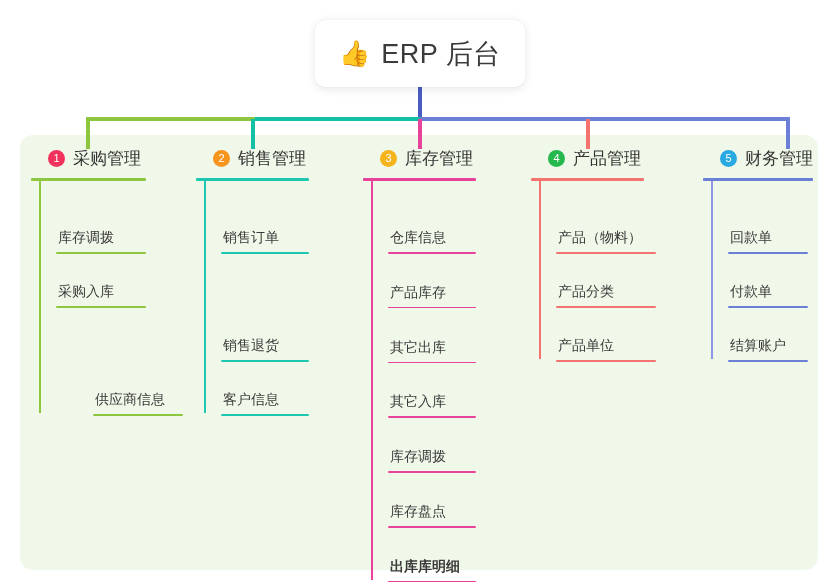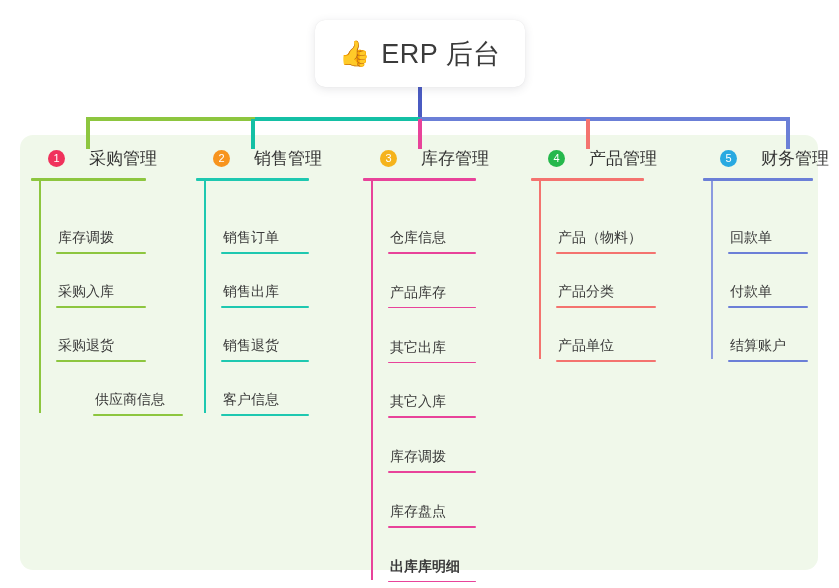--- a/index.html
+++ b/index.html
@@ -98,21 +98,20 @@
     font-size: 11px;
     line-height: 17px;
     text-align: center;
     font-weight: 400;
     flex: 0 0 auto;
   }
   .col-title {
     font-size: 17px;
     color: #333333;
     white-space: nowrap;
-    margin-left: 16px;
   }
   .col-rule {
     height: 3px;
     border-radius: 1px;
     margin-top: 7px;
   }
 
   
   .spine {
     position: absolute;
@@ -182,46 +181,38 @@
         <div class="items" style="height: 236px;">
           <div class="spine" style="background: rgb(141, 198, 63); left: 8px; height: 232px;"></div>
           <div class="leaf" style="left: 25px; top: 48px; width: 90px;">
             <span class="leaf-label">库存调拨</span>
             <div class="leaf-rule" style="background: rgb(141, 198, 63);"></div>
           </div>
           <div class="leaf" style="left: 25px; top: 102px; width: 90px;">
             <span class="leaf-label">采购入库</span>
             <div class="leaf-rule" style="background: rgb(141, 198, 63);"></div>
           </div>
-          <div class="leaf" style="left: 25px; top: 156px; width: 90px;">
-            <span class="leaf-label">采购退货</span>
-            <div class="leaf-rule" style="background: rgb(141, 198, 63);"></div>
-          </div>
           <div class="leaf" style="left: 25px; top: 210px; width: 90px; margin-left: 37px;">
             <span class="leaf-label">供应商信息</span>
             <div class="leaf-rule" style="background: rgb(141, 198, 63);"></div>
           </div>
         </div>
       </div>
       <div class="column" style="left: 196px;">
         <div class="col-head">
           <span class="badge" style="background: rgb(247, 148, 30);">2</span>
           <span class="col-title">销售管理</span>
         </div>
         <div class="col-rule" style="background: rgb(30, 200, 176); width: 113px;"></div>
         <div class="items" style="height: 236px;">
           <div class="spine" style="background: rgb(30, 200, 176); left: 8px; height: 232px;"></div>
           <div class="leaf" style="left: 25px; top: 48px; width: 88px;">
             <span class="leaf-label">销售订单</span>
             <div class="leaf-rule" style="background: rgb(30, 200, 176);"></div>
           </div>
-          <div class="leaf" style="left: 25px; top: 102px; width: 88px;">
-            <span class="leaf-label">销售出库</span>
-            <div class="leaf-rule" style="background: rgb(30, 200, 176);"></div>
-          </div>
           <div class="leaf" style="left: 25px; top: 156px; width: 88px;">
             <span class="leaf-label">销售退货</span>
             <div class="leaf-rule" style="background: rgb(30, 200, 176);"></div>
           </div>
           <div class="leaf" style="left: 25px; top: 210px; width: 88px;">
             <span class="leaf-label">客户信息</span>
             <div class="leaf-rule" style="background: rgb(30, 200, 176);"></div>
           </div>
         </div>
       </div>

